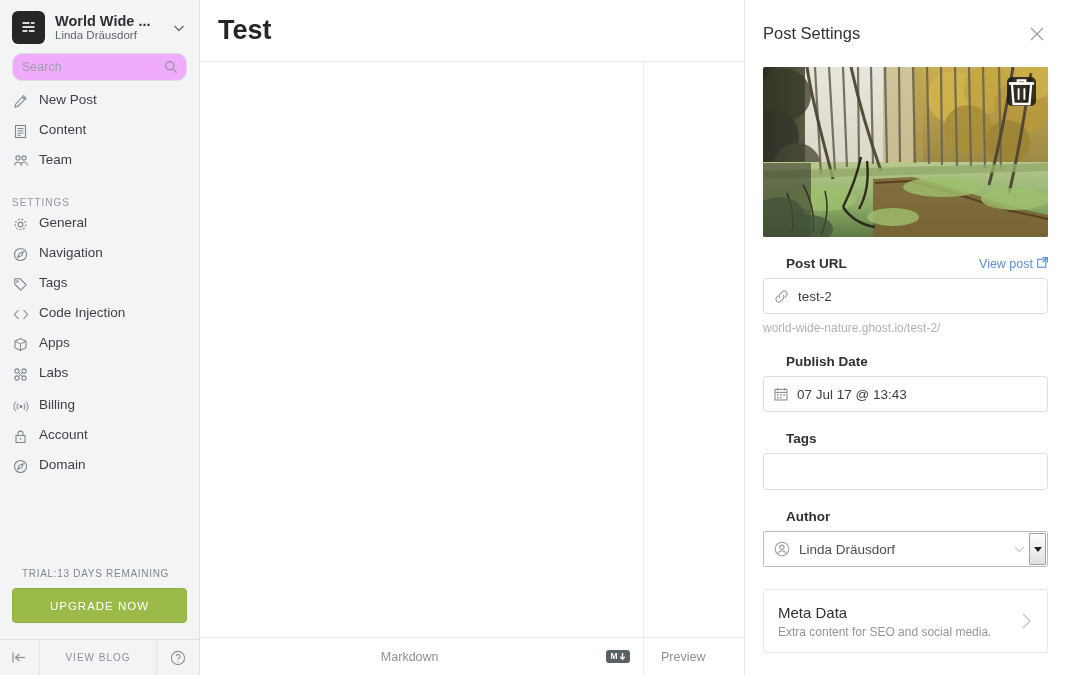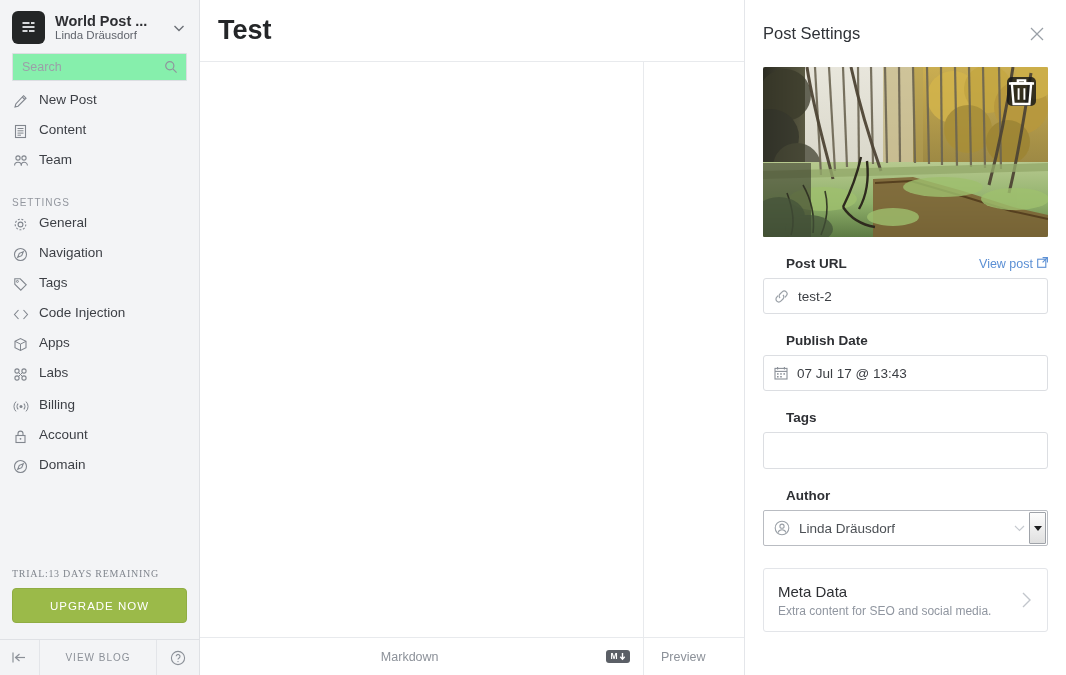--- a/index.html
+++ b/index.html
@@ -35,21 +35,21 @@
   .brand-title {
     font-size: 14.5px; font-weight: bold; color: #2e2f33;
     white-space: nowrap; overflow: hidden; text-overflow: ellipsis;
   }
   .brand-sub { font-size: 11.5px; color: #60646c; white-space: nowrap; overflow: hidden; text-overflow: ellipsis; }
   .brand-caret { width: 20px; display:flex; align-items:center; justify-content:center; color:#6c7077; }
 
   .search-wrap { padding: 0 12px 10px 12px; }
   .search-box {
     position: relative;
-    background: #86efac; border: 1px solid #dcdee2; border-radius: 1px;
+    background: #f0abfc; border: 1px solid #dcdee2; border-radius: 10px;
     height: 28px; display: flex; align-items: center;
   }
   .search-box input {
     border: 0; background: transparent; outline: none;
     font-family: inherit; font-size: 12.5px; color: #43464c;
     padding: 0 26px 0 9px; width: 100%; height: 100%;
   }
   .search-box input::placeholder { color: #9ba0a8; }
   .search-ico { position: absolute; right: 8px; top: 6px; color: #8f949c; }
 
@@ -65,21 +65,21 @@
 
   .nav-head {
     font-size: 10px; letter-spacing: 1px; color: #93979f;
     padding: 14px 12px 6px 12px; text-transform: uppercase;
   }
 
   .sidebar-spacer { flex: 1; }
 
   .trial-text {
     font-size: 10px; letter-spacing: 0.7px; color: #81868e;
-    padding: 0 12px 9px 12px; text-transform: uppercase; font-family: Liberation Serif, serif;
+    padding: 0 12px 9px 22px; text-transform: uppercase;
   }
   .upgrade-btn {
     margin: 0 12px 16px 12px; height: 35px;
     background: #9bba49; border: 1px solid #90ad43; border-radius: 4px;
     color: #ffffff; font-size: 11.5px; letter-spacing: 1px;
     display: flex; align-items: center; justify-content: center;
     cursor: pointer; font-family: inherit;
   }
 
   .sidebar-foot {
@@ -222,21 +222,21 @@
       <div class="brand-logo">
         <svg width="17" height="17" viewBox="0 0 17 17">
           <rect x="2.5" y="3" width="7" height="2" fill="#d7d9dc"></rect>
           <rect x="11" y="3" width="3.5" height="2" fill="#d7d9dc"></rect>
           <rect x="2.5" y="7" width="12" height="2" fill="#d7d9dc"></rect>
           <rect x="2.5" y="11" width="5" height="2" fill="#d7d9dc"></rect>
           <rect x="9" y="11" width="5.5" height="2" fill="#d7d9dc"></rect>
         </svg>
       </div>
       <div class="brand-text">
-        <div class="brand-title">World Post ...</div>
+        <div class="brand-title">World Wide ...</div>
         <div class="brand-sub">Linda Dräusdorf</div>
       </div>
       <div class="brand-caret">
         <svg width="14" height="14" viewBox="0 0 14 14">
             <path d="M2.5 5 L7 9.5 L11.5 5" fill="none" stroke="#6c7077" stroke-width="1.4"></path>
           </svg>
       </div>
     </div>
 
     <div class="search-wrap">
@@ -553,20 +553,21 @@
         </div>
         <div class="input-box">
           <span class="input-ico">
             <svg width="15" height="15" viewBox="0 0 15 15">
               <path d="M6 9a2.8 2.8 0 010-4l2.2-2.2a2.8 2.8 0 014 4L11 8.4" fill="none" stroke="#9aa0a7" stroke-width="1.2"></path>
               <path d="M9 6a2.8 2.8 0 010 4l-2.2 2.2a2.8 2.8 0 01-4-4L4 6.6" fill="none" stroke="#9aa0a7" stroke-width="1.2"></path>
             </svg>
           </span>
           <input type="text" value="test-2" style="">
         </div>
+        <div class="url-hint">world-wide-nature.ghost.io/test-2/</div>
       </div>
 
       <div class="field-group">
         <div class="field-head">
           <div class="field-label">Publish Date</div>
         </div>
         <div class="input-box">
           <span class="input-ico">
             <svg width="14" height="14" viewBox="0 0 14 14">
               <rect x="1" y="2.4" width="12" height="10.6" fill="none" stroke="#8b9098" stroke-width="1.1"></rect>

